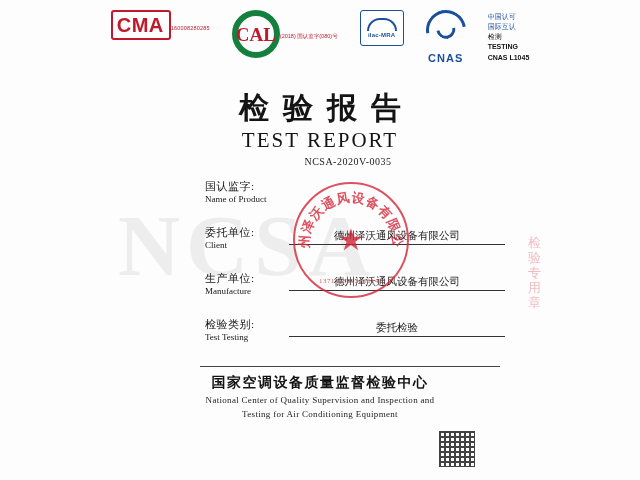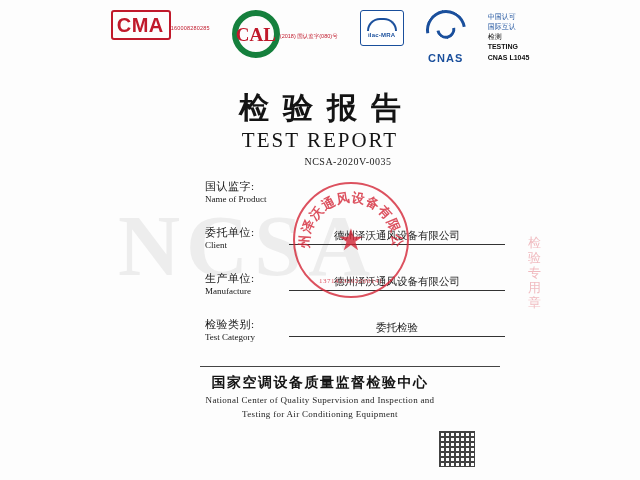--- a/index.html
+++ b/index.html
@@ -452,21 +452,21 @@
       <div class="field-label">
         <div class="label-cn">生产单位:</div>
         <div class="label-en">Manufacture</div>
       </div>
       <div class="field-value">德州泽沃通风设备有限公司</div>
     </div>
 
     <div class="field-row">
       <div class="field-label">
         <div class="label-cn">检验类别:</div>
-        <div class="label-en">Test Category</div>
+        <div class="label-en">Test Testing</div>
       </div>
       <div class="field-value">委托检验</div>
     </div>
 
   </div>
 
   <div class="seal">
     <svg class="seal-arc-text" viewBox="0 0 112 112">
       <defs>
         <path id="sealArc" d="M 14,60 A 42,42 0 0 1 98,60"></path>

